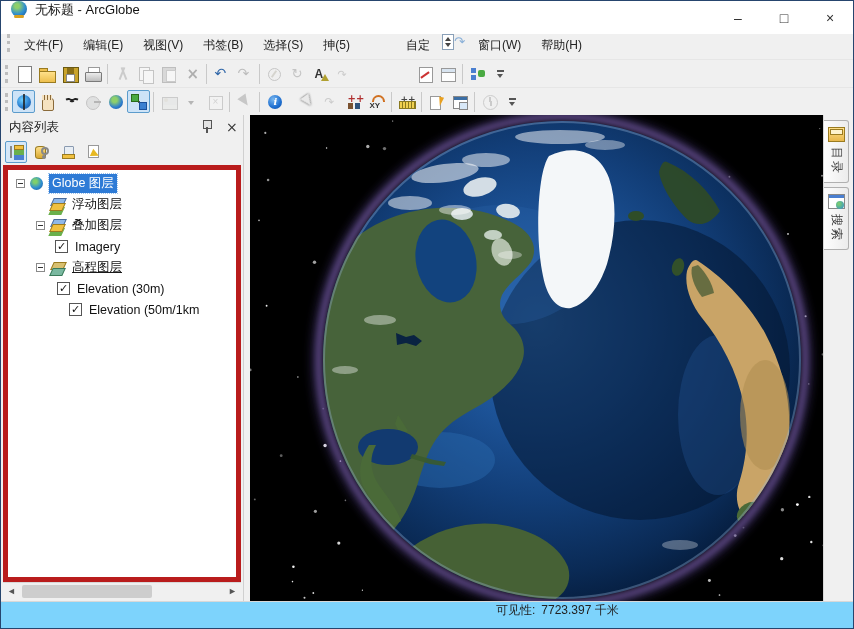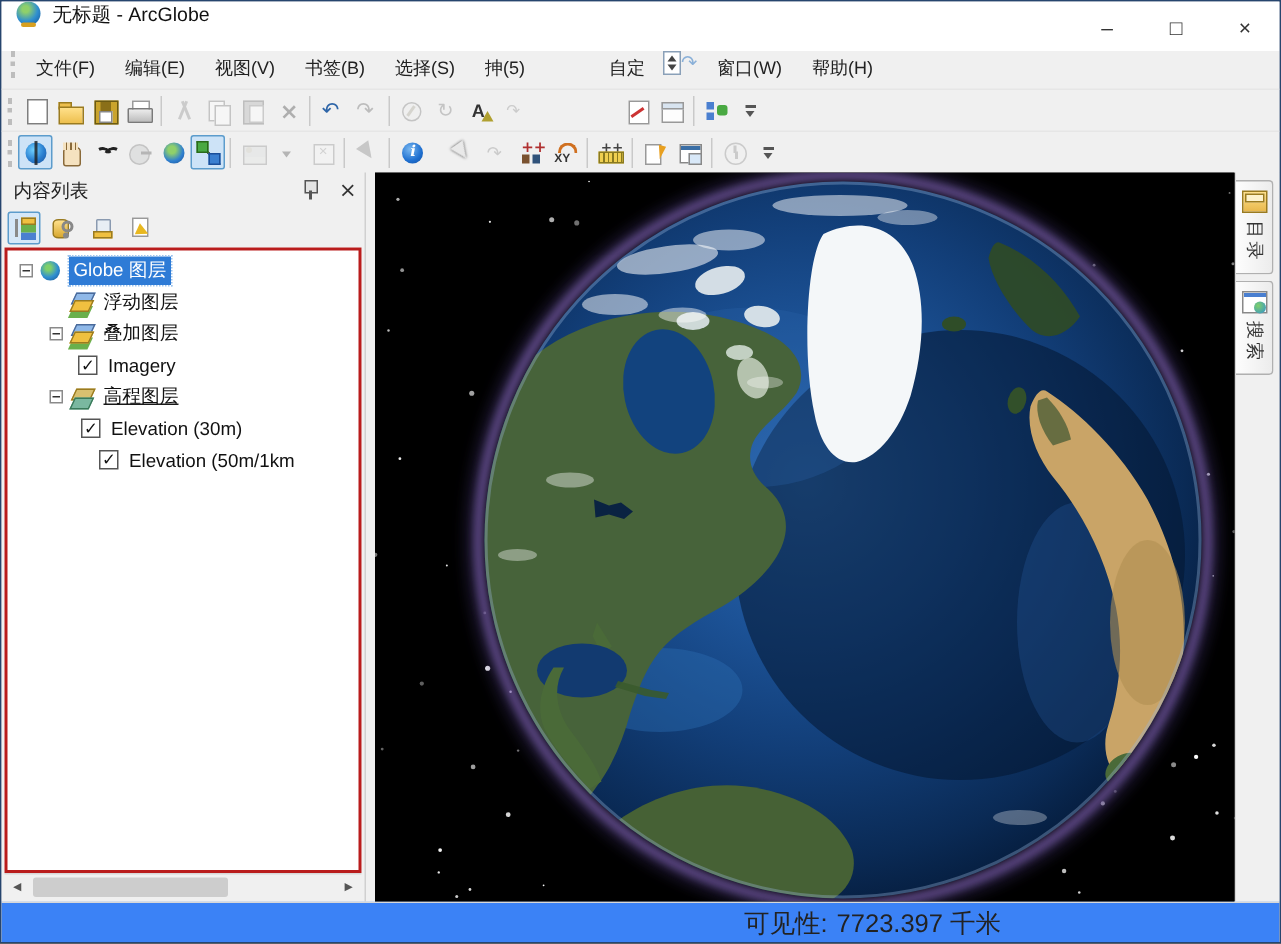--- a/index.html
+++ b/index.html
@@ -127,21 +127,21 @@
   .ic-search-tab::after{width:8px;height:8px;border-radius:50%;background:radial-gradient(circle at 35% 35%,#7fd06a,#2f8fd0);right:0;bottom:0}
 
   
   .main{display:flex;height:486px}
   .toc{width:243px;background:#f0f0f0;display:flex;flex-direction:column;border-right:1px solid #d0d0d0}
   .toc-header{height:24px;display:flex;align-items:center;padding:0 4px 0 8px;gap:6px}
   .toc-title{font-size:12.5px;color:#222;flex:1}
   .toc-tools{height:26px;display:flex;align-items:center;gap:4px;padding:0 4px}
   .toc-tool{width:22px;height:22px;display:flex;align-items:center;justify-content:center;border:1px solid transparent;border-radius:2px}
   .toc-tool.active{background:#d5e7f8;border-color:#5c9ccc}
-  .toc-body{flex:1;background:#fff;border:2px solid #b91c1c;margin:0 2px;overflow:hidden;position:relative}
+  .toc-body{flex:1;background:#fff;border:5px solid #b91c1c;margin:0 2px;overflow:hidden;position:relative}
   .tree{padding-top:3px}
   .tree-row{height:21px;display:flex;align-items:center;gap:4px;white-space:nowrap}
   .exp{width:9px;height:9px;border:1px solid #8a8a8a;background:#fff;position:relative;flex:none}
   .exp::before{content:"";position:absolute;left:1px;right:1px;top:3px;height:1px;background:#333}
   .exp-spacer{width:9px;flex:none}
   .cb{width:13px;height:13px;background:#fff;border:1px solid #555;position:relative;flex:none}
   .cb::before{content:"✓";position:absolute;font:bold 11px/12px "DejaVu Sans",sans-serif;color:#111;left:1px;top:0}
   .tree-label{font-size:12.5px;color:#111;padding:1px 3px}
   .tree-label.sel{background:#2e7bd6;color:#fff;outline:1px dotted #9cc3ee}
   .toc-hscroll{height:17px;background:#f0f0f0;border-top:1px solid #d8d8d8;display:flex;align-items:center;margin:0 2px 2px}
@@ -151,21 +151,21 @@
 
   .splitter{width:6px;background:#f0f0f0}
   .viewport{flex:1;background:#000;position:relative;overflow:hidden}
   .viewport svg{display:block}
 
   .side-strip{width:30px;background:#f0f0f0;display:flex;flex-direction:column;align-items:flex-start;padding-top:5px;gap:4px;border-left:1px solid #d8d8d8}
   .side-tab{width:25px;background:linear-gradient(90deg,#fdfdfd,#ececec);border:1px solid #b0b0b0;border-left:none;border-radius:0 3px 3px 0;display:flex;flex-direction:column;align-items:center;padding:5px 0 7px;gap:5px}
   .side-tab .lbl{writing-mode:vertical-rl;text-orientation:sideways;font-size:12px;color:#333;letter-spacing:2px}
 
   
-  .statusbar{height:28px;background:#3b82f6;display:flex;align-items:center;border-top:1px solid #d8d8d8;font-size:17px;color:#222}
+  .statusbar{height:28px;background:#7dd3fc;display:flex;align-items:flex-start;border-top:1px solid #d8d8d8;font-size:12px;color:#222}
   .status-text{margin-left:495px;display:flex;gap:6px}
 </style>
 </head>
 <body>
 
 <div class="window">
 
   <div class="titlebar">
     <span class="ic ic-arcglobe"></span>
     <span class="title">无标题 - ArcGlobe</span>

